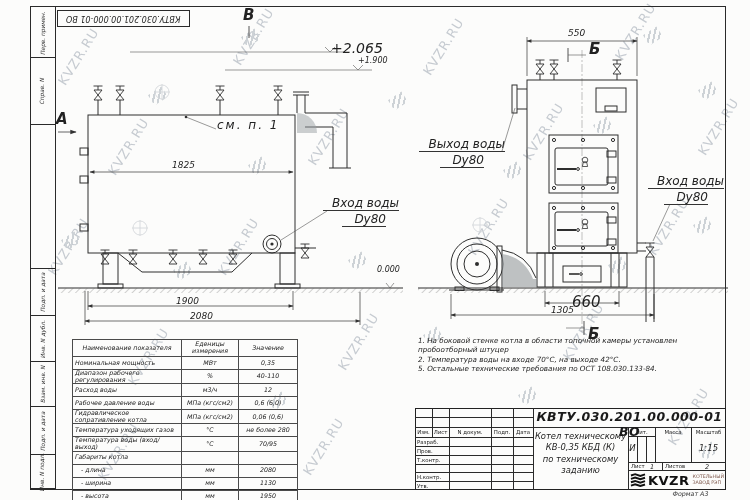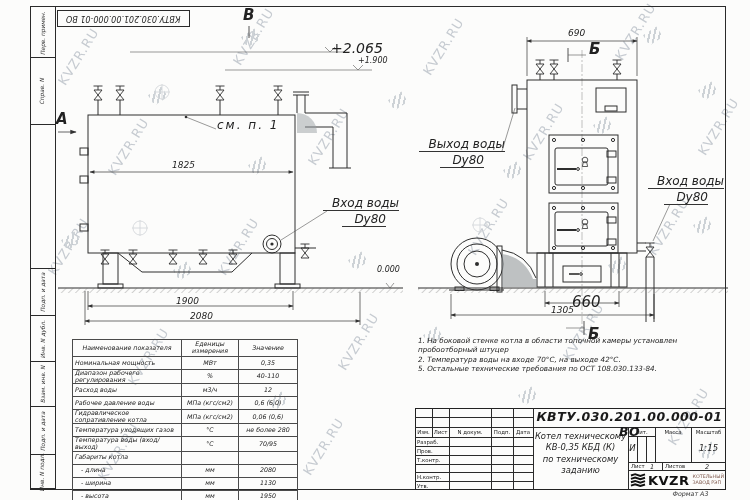--- a/index.html
+++ b/index.html
@@ -322,21 +322,21 @@
   <div class="dl" style="left:217px;top:118px;font-size:12px;letter-spacing:2px">см. п. 1</div>
   <div class="dl" style="left:172px;top:160px;font-size:9px">1825</div>
   <div class="dl" style="left:331px;top:40px;font-size:14px">+2.065</div>
   <div class="dl" style="left:358px;top:56px;font-size:8px">+1.900</div>
   <div class="dl" style="left:377px;top:265px;font-size:8px">0.000</div>
   <div class="dl shelf" style="left:323px;top:196px;width:76px;font-size:12px">Вход воды</div>
   <div class="dl shelf" style="left:342px;top:212px;width:44px;font-size:12px">Dу80</div>
   <div class="dl" style="left:176px;top:296px;font-size:9px">1900</div>
   <div class="dl" style="left:190px;top:311px;font-size:9px">2080</div>
 
-  <div class="dl" style="left:568px;top:28px;font-size:9px">690</div>
+  <div class="dl" style="left:568px;top:28px;font-size:9px">550</div>
   <div class="dl sec" style="left:589px;top:40px">Б</div>
   <div class="dl shelf" style="left:419px;top:137px;width:86px;font-size:12px">Выход воды</div>
   <div class="dl shelf" style="left:440px;top:153px;width:44px;font-size:12px">Dу80</div>
   <div class="dl shelf" style="left:648px;top:174px;width:76px;font-size:12px">Вход воды</div>
   <div class="dl shelf" style="left:664px;top:190px;width:44px;font-size:12px">Dу80</div>
   <div class="dl" style="left:572px;top:293px;font-size:15px">660</div>
   <div class="dl" style="left:551px;top:305px;font-size:9px">1305</div>
   <div class="dl sec" style="left:588px;top:325px">Б</div>
 
   <table class="ttable">

